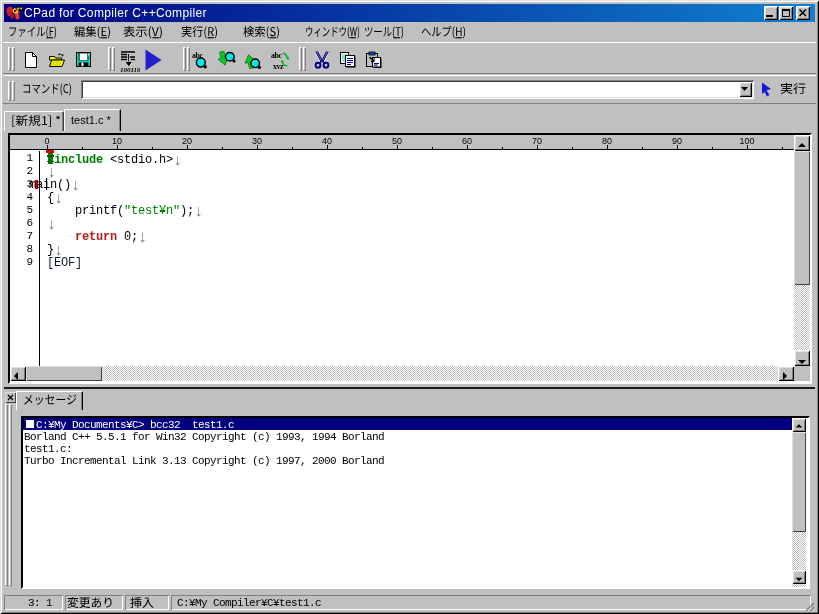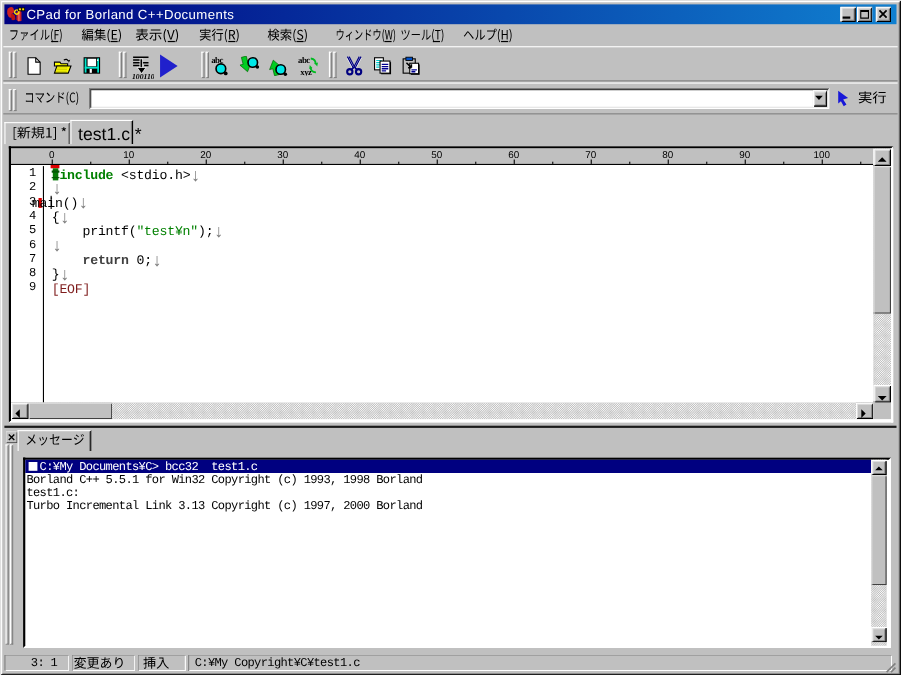--- a/index.html
+++ b/index.html
@@ -16,21 +16,21 @@
 <div class="abs" style="left:4px;top:4px;width:811px;height:18px;background:linear-gradient(to right,#000080,#1080d0)"></div>
 <svg class="abs" style="left:5px;top:4px" width="18" height="18" viewBox="0 0 18 18">
 <path d="M2 4 Q4.5 1.5 7 3 L8 6 Q8 8 6 8.5 L7 11 Q5 13 3 11.5 Q1 9 1.5 6 z" fill="#cc2222"></path>
 <path d="M5 8.5 Q7.5 8 8.5 10 L9 13.5 Q7 15 5.5 14 z" fill="#bb1111"></path>
 <path d="M10 7 L13 5.5 L14.5 7 V15 L11.5 15.5 L10 14 z" fill="#cc2222"></path>
 <path d="M12.2 5.8 V15.2" stroke="#ee7777" stroke-width="1"></path>
 <path d="M10.2 5 a2 2 0 1 0 0.1 0" fill="none" stroke="#ffdd00" stroke-width="1.3"></path>
 <rect x="11.8" y="3.2" width="2.6" height="2.6" fill="#ffdd00" stroke="#000" stroke-width="0.7"></rect>
 <rect x="14.8" y="3.2" width="2.6" height="2.6" fill="#ffdd00" stroke="#000" stroke-width="0.7"></rect>
 </svg>
-<div class="abs" style="left:24px;top:6px;color:#fff;font-size:12px;letter-spacing:0.35px">CPad for Borland C++Documents</div>
+<div class="abs" style="left:24px;top:6px;color:#fff;font-size:12px;letter-spacing:0.35px">CPad for Compiler C++Compiler</div>
 <div class="raised abs" style="left:764px;top:6px;width:14px;height:14px">
     <div class="abs" style="left:2px;top:9px;width:7px;height:2px;background:#000"></div>
   </div>
 <div class="raised abs" style="left:779px;top:6px;width:14px;height:14px">
     <div class="abs" style="left:2.5px;top:2.5px;width:8px;height:8px;border:1px solid #000;border-top-width:2px"></div>
   </div>
 <div class="raised abs" style="left:796px;top:6px;width:14px;height:14px">
     <svg width="12" height="12" style="position:absolute;left:0.5px;top:0.5px" viewBox="0 0 12 12">
       <path d="M2.5 2.5 L9 9 M9 2.5 L2.5 9" stroke="#000" stroke-width="1.6"></path>
     </svg>
@@ -170,21 +170,21 @@
 <path d="M1 0.5 L10 7 L5.5 8.5 L8.5 13 L6 14.5 L3.5 10 L1 12 z" fill="#1818d8"></path>
   </svg>
 <svg style="position:absolute;left:780px;top:83px" width="26" height="14" viewBox="0 0 26 14">
     <path d="M6.0 2.3V3.3H2.1V4.1H6.0V5.1H2.3V5.9H5.9C5.9 6.3 5.8 6.7 5.7 7.0H0.8V7.8H5.3C4.6 8.7 3.2 9.6 0.7 10.2C0.9 10.4 1.2 10.8 1.3 11.0C4.3 10.1 5.7 9.0 6.4 7.8H6.5C7.5 9.6 9.3 10.6 11.8 11.0C11.9 10.7 12.2 10.4 12.4 10.2C10.1 9.9 8.4 9.1 7.5 7.8H12.3V7.0H6.7C6.8 6.7 6.9 6.3 6.9 5.9H10.8V5.1H7.0V4.1H11.0V3.4H12.0V1.1H7.0V-0.1H6.0V1.1H1.0V3.4H2.0V1.9H11.0V3.3H7.0V2.3Z M18.7 0.6V1.5H25.1V0.6ZM16.5 -0.1C15.8 0.8 14.5 1.9 13.5 2.5C13.6 2.7 13.9 3.1 14.0 3.3C15.2 2.5 16.5 1.3 17.4 0.3ZM18.1 4.0V4.8H22.5V9.8C22.5 10.0 22.4 10.0 22.1 10.1C21.9 10.1 21.0 10.1 20.1 10.0C20.2 10.3 20.4 10.7 20.4 10.9C21.7 10.9 22.4 10.9 22.9 10.8C23.3 10.6 23.5 10.4 23.5 9.8V4.8H25.4V4.0ZM17.0 2.5C16.1 3.9 14.7 5.2 13.3 6.1C13.5 6.3 13.9 6.7 14.0 6.9C14.5 6.5 15.0 6.1 15.5 5.6V11.0H16.5V4.6C17.0 4.0 17.5 3.4 17.9 2.8Z" fill="#000"></path>
   </svg>
 <div class="abs" style="left:4px;top:111px;width:60px;height:20px;background:#c0c0c0;border-top:1px solid #fff;border-left:1px solid #fff;border-right:1px solid #404040;box-shadow:inset -1px 0 0 #808080"></div>
 <div class="abs" style="left:64px;top:109px;width:57px;height:22px;background:#c0c0c0;border-top:1px solid #fff;border-left:1px solid #fff;border-right:1px solid #000;box-shadow:inset -1px 0 0 #808080"></div>
 <svg style="position:absolute;left:11px;top:115px" width="50" height="14" viewBox="0 0 50 14">
     <path d="M1.4 12.0H3.9V11.4H2.2V1.1H3.9V0.5H1.4Z M5.9 2.2C6.1 2.7 6.3 3.4 6.3 3.9L7.2 3.7C7.1 3.2 6.9 2.5 6.6 2.0ZM9.1 2.0C9.0 2.5 8.7 3.2 8.5 3.7L9.3 3.9C9.5 3.4 9.8 2.8 10.0 2.2ZM15.6 0.1C14.8 0.4 13.3 0.8 12.0 1.1L11.3 0.9V5.1C11.3 6.8 11.2 8.9 9.5 10.4C9.8 10.5 10.1 10.8 10.2 11.0C12.0 9.3 12.3 6.9 12.3 5.1V4.8H14.2V10.9H15.1V4.8H16.5V4.0H12.3V1.8C13.7 1.6 15.3 1.2 16.4 0.7ZM7.5 -0.0V1.2H5.1V1.9H10.7V1.2H8.4V-0.0ZM4.9 3.9V4.7H7.5V5.9H4.9V6.7H7.2C6.6 7.8 5.6 8.9 4.7 9.4C4.9 9.6 5.2 9.9 5.3 10.1C6.0 9.5 6.8 8.7 7.5 7.8V10.9H8.4V7.9C8.9 8.3 9.6 8.9 9.8 9.2L10.4 8.5C10.1 8.3 8.9 7.3 8.4 7.0V6.7H10.8V5.9H8.4V4.7H10.9V3.9Z M24.0 3.1H27.7V4.3H24.0ZM24.0 5.1H27.7V6.3H24.0ZM24.0 1.2H27.7V2.4H24.0ZM19.7 0.0V1.9H17.9V2.7H19.7V4.2V4.7H17.6V5.5H19.7C19.6 7.2 19.2 9.0 17.5 10.2C17.8 10.3 18.1 10.6 18.2 10.8C19.5 9.8 20.1 8.5 20.4 7.1C21.0 7.8 21.7 8.7 22.1 9.2L22.7 8.5C22.4 8.1 21.1 6.7 20.5 6.2L20.6 5.5H22.7V4.7H20.6V4.2V2.7H22.4V1.9H20.6V0.0ZM23.1 0.4V7.1H24.2C24.0 8.6 23.4 9.7 21.5 10.3C21.6 10.4 21.9 10.7 22.0 10.9C24.2 10.2 24.8 8.9 25.1 7.1H26.2V9.6C26.2 10.5 26.4 10.7 27.3 10.7C27.4 10.7 28.1 10.7 28.3 10.7C29.1 10.7 29.3 10.3 29.4 8.7C29.1 8.6 28.8 8.5 28.6 8.4C28.5 9.8 28.5 10.0 28.2 10.0C28.1 10.0 27.5 10.0 27.4 10.0C27.1 10.0 27.1 9.9 27.1 9.6V7.1H28.6V0.4Z M30.9 10.0H36.1V9.1H34.2V1.2H33.3C32.8 1.5 32.2 1.7 31.3 1.8V2.5H33.0V9.1H30.9Z M37.3 12.0H39.9V0.5H37.3V1.1H39.0V11.4H37.3Z M46.0 4.3 47.0 3.2 48.0 4.3 48.6 4.0 47.8 2.7 49.2 2.2 48.9 1.6 47.5 1.9 47.4 0.4H46.7L46.5 1.9L45.1 1.6L44.9 2.2L46.3 2.7L45.4 4.0Z" fill="#000"></path>
   </svg>
-<div class="abs" style="left:71px;top:114px;font-size:16px">test1.c&nbsp;*</div>
+<div class="abs" style="left:71px;top:114px;font-size:11px">test1.c&nbsp;*</div>
 <div class="abs" style="left:8px;top:133px;width:804px;height:251px;border:2px solid;border-color:#000 #fff #fff #000;background:#fff"></div>
 <div class="abs" style="left:10px;top:135px;width:784px;height:15px;background:#c0c0c0;border-bottom:1px solid #000"><svg width="784" height="14" viewBox="0 0 784 14">
       <rect x="37" y="10" width="1" height="4" fill="#000"></rect>
       <rect x="72" y="12" width="1" height="2" fill="#000"></rect>
       <rect x="107" y="10" width="1" height="4" fill="#000"></rect>
       <rect x="142" y="12" width="1" height="2" fill="#000"></rect>
       <rect x="177" y="10" width="1" height="4" fill="#000"></rect>
       <rect x="212" y="12" width="1" height="2" fill="#000"></rect>
       <rect x="247" y="10" width="1" height="4" fill="#000"></rect>
       <rect x="282" y="12" width="1" height="2" fill="#000"></rect>
@@ -229,23 +229,23 @@
     <div style="position:absolute;top:243px;left:0;width:33px;text-align:right;">8</div>
     <div style="position:absolute;top:256px;left:0;width:33px;text-align:right;">9</div>
   </div>
 <div class="abs mono" style="left:0;top:0;font-size:12px;letter-spacing:-0.2px;color:#000">
     <div style="position:absolute;left:47px;top:152px;white-space:pre"><b style="color:#008000"><span style="display:inline-block;width:7px;height:11px;position:relative;top:1px"><span style="position:absolute;left:1px;top:0;width:4.5px;height:11px;background:#067806"></span><span style="position:absolute;left:0;top:2px;width:7px;height:1.5px;background:#045504"></span><span style="position:absolute;left:0;top:7.5px;width:7px;height:1.5px;background:#045504"></span></span>include</b> &lt;stdio.h&gt;<span style="color:#808080;font-size:16px;line-height:13px;vertical-align:-1.5px">↓</span></div>
     <div style="position:absolute;left:47px;top:165px;white-space:pre"><span style="color:#808080;font-size:16px;line-height:13px;vertical-align:-1.5px">↓</span></div>
     <div style="position:absolute;left:29px;top:178px;white-space:pre">main()<span style="color:#808080;font-size:16px;line-height:13px;vertical-align:-1.5px">↓</span></div>
     <div style="position:absolute;left:47px;top:191px;white-space:pre">{<span style="color:#808080;font-size:16px;line-height:13px;vertical-align:-1.5px">↓</span></div>
     <div style="position:absolute;left:47px;top:204px;white-space:pre">    printf(<span style="color:#008000">"test¥n"</span>);<span style="color:#808080;font-size:16px;line-height:13px;vertical-align:-1.5px">↓</span></div>
     <div style="position:absolute;left:47px;top:217px;white-space:pre"><span style="color:#808080;font-size:16px;line-height:13px;vertical-align:-1.5px">↓</span></div>
-    <div style="position:absolute;left:47px;top:230px;white-space:pre">    <b style="color:#404040">return</b> 0;<span style="color:#808080;font-size:16px;line-height:13px;vertical-align:-1.5px">↓</span></div>
+    <div style="position:absolute;left:47px;top:230px;white-space:pre">    <b style="color:#b91c1c">return</b> 0;<span style="color:#808080;font-size:16px;line-height:13px;vertical-align:-1.5px">↓</span></div>
     <div style="position:absolute;left:47px;top:243px;white-space:pre">}<span style="color:#808080;font-size:16px;line-height:13px;vertical-align:-1.5px">↓</span></div>
-    <div style="position:absolute;left:47px;top:256px;white-space:pre"><span style="color:#7f1d1d">[EOF]</span></div>
+    <div style="position:absolute;left:47px;top:256px;white-space:pre"><span style="color:#0f172a">[EOF]</span></div>
   </div>
 <div class="checker abs" style="left:794px;top:135px;width:16px;height:231px"></div>
 <div class="raised" style="position:absolute;left:794px;top:135px;width:16px;height:16px">
     <svg width="14" height="14" viewBox="1 -4 14 14" style="position:absolute;left:1px;top:1px">
       <polygon points="4,7 8,3 12,7" fill="#000"></polygon>
     </svg>
   </div>
 <div class="raisedthin abs" style="left:794px;top:151px;width:16px;height:134px"></div>
 <div class="raised" style="position:absolute;left:794px;top:350px;width:16px;height:16px">
     <svg width="14" height="14" viewBox="1 -4 14 14" style="position:absolute;left:1px;top:1px">
@@ -274,21 +274,21 @@
     </svg>
   </div>
 <div class="abs" style="left:16px;top:391px;width:67px;height:19px;background:#c0c0c0;border-top:1px solid #fff;border-left:1px solid #fff;border-right:1px solid #000;box-shadow:inset -1px 0 0 #808080"></div>
 <svg style="position:absolute;left:23px;top:394px" width="54" height="14" viewBox="0 0 54 14">
     <path d="M3.0 2.7 2.5 3.4C3.5 4.1 4.7 5.1 5.5 5.8C4.4 7.3 3.1 8.6 1.2 9.6L2.0 10.4C3.9 9.3 5.2 7.9 6.2 6.5C7.1 7.4 8.0 8.2 8.8 9.3L9.4 8.4C8.7 7.5 7.7 6.6 6.8 5.7C7.5 4.5 8.0 3.2 8.4 2.1C8.5 1.9 8.6 1.5 8.7 1.3L7.8 0.9C7.7 1.1 7.6 1.5 7.5 1.8C7.2 2.8 6.8 3.9 6.1 5.0C5.2 4.3 4.0 3.3 3.0 2.7Z M16.0 3.1 15.2 3.4C15.4 3.9 16.0 5.5 16.1 6.0L16.9 5.7C16.7 5.2 16.2 3.6 16.0 3.1ZM19.9 3.8 19.0 3.4C18.8 5.0 18.3 6.5 17.5 7.5C16.6 8.8 15.2 9.7 14.0 10.1L14.7 10.9C15.9 10.4 17.2 9.5 18.2 8.0C19.0 7.0 19.5 5.7 19.8 4.4C19.8 4.2 19.9 4.0 19.9 3.8ZM13.5 3.7 12.7 4.0C12.9 4.5 13.5 6.1 13.7 6.7L14.5 6.4C14.3 5.8 13.7 4.2 13.5 3.7Z M31.2 3.1 30.5 2.5C30.4 2.6 30.2 2.7 30.0 2.8C29.5 2.9 27.6 3.3 25.8 3.7V1.8C25.8 1.5 25.8 1.1 25.9 0.7H24.8C24.9 1.1 24.9 1.5 24.9 1.8V3.9C23.8 4.1 22.7 4.3 22.2 4.4L22.4 5.4L24.9 4.8V8.5C24.9 9.6 25.3 10.2 27.3 10.2C28.6 10.2 29.7 10.1 30.7 10.0L30.7 8.9C29.6 9.2 28.6 9.3 27.3 9.3C26.0 9.3 25.8 9.0 25.8 8.2V4.6L29.9 3.7C29.5 4.4 28.7 5.8 27.9 6.6L28.7 7.1C29.6 6.1 30.4 4.6 30.9 3.6C31.0 3.4 31.1 3.2 31.2 3.1Z M33.5 4.8V6.0C33.8 5.9 34.4 5.9 35.0 5.9C35.8 5.9 40.1 5.9 40.9 5.9C41.4 5.9 41.9 6.0 42.1 6.0V4.8C41.9 4.8 41.5 4.9 40.9 4.9C40.1 4.9 35.8 4.9 35.0 4.9C34.4 4.9 33.8 4.8 33.5 4.8Z M50.9 1.0 50.3 1.3C50.7 1.9 51.1 2.6 51.3 3.2L51.9 2.9C51.7 2.3 51.2 1.5 50.9 1.0ZM52.3 0.5 51.7 0.8C52.1 1.3 52.5 2.0 52.8 2.6L53.4 2.3C53.1 1.8 52.6 0.9 52.3 0.5ZM46.3 0.9 45.8 1.7C46.5 2.1 47.6 2.9 48.2 3.4L48.7 2.6C48.2 2.2 47.0 1.3 46.3 0.9ZM44.7 9.4 45.2 10.4C46.2 10.2 47.7 9.6 48.8 8.9C50.5 7.8 52.0 6.3 52.9 4.6L52.4 3.7C51.5 5.3 50.1 6.9 48.3 8.1C47.2 8.7 45.9 9.2 44.7 9.4ZM44.7 3.6 44.2 4.4C44.9 4.8 46.0 5.6 46.6 6.0L47.1 5.2C46.6 4.8 45.3 4.0 44.7 3.6Z" fill="#000"></path>
   </svg>
 <div class="abs" style="left:21px;top:416px;width:789px;height:173px;border:2px solid;border-color:#000 #fff #fff #000;background:#fff"></div>
 <div class="abs" style="left:23px;top:418px;width:769px;height:12px;background:#000080"></div>
 <div class="abs" style="left:26px;top:420px;width:8px;height:8px;background:#fff"></div>
 <div class="abs mono" style="left:36px;top:419px;font-size:11px;letter-spacing:-0.6px;color:#fff;white-space:pre">C:¥My Documents¥C&gt; bcc32  test1.c</div>
-<div class="abs mono" style="left:24px;top:431px;font-size:11px;letter-spacing:-0.6px;color:#000;white-space:pre">Borland C++ 5.5.1 for Win32 Copyright (c) 1993, 1998 Borland</div>
+<div class="abs mono" style="left:24px;top:431px;font-size:11px;letter-spacing:-0.6px;color:#000;white-space:pre">Borland C++ 5.5.1 for Win32 Copyright (c) 1993, 1994 Borland</div>
 <div class="abs mono" style="left:24px;top:443px;font-size:11px;letter-spacing:-0.6px;color:#000;white-space:pre">test1.c:</div>
 <div class="abs mono" style="left:24px;top:455px;font-size:11px;letter-spacing:-0.6px;color:#000;white-space:pre">Turbo Incremental Link 3.13 Copyright (c) 1997, 2000 Borland</div>
 <div class="checker abs" style="left:792px;top:418px;width:14px;height:169px"></div>
 <div class="raised" style="position:absolute;left:792px;top:418px;width:14px;height:14px">
     <svg width="12" height="12" viewBox="1 -2 14 12" style="position:absolute;left:1px;top:1px">
       <polygon points="4,7 8,3 12,7" fill="#000"></polygon>
     </svg>
   </div>
 <div class="raisedthin abs" style="left:792px;top:432px;width:14px;height:100px"></div>
 <div class="raised" style="position:absolute;left:792px;top:570px;width:14px;height:14px">
@@ -300,17 +300,17 @@
 <div class="statpan abs" style="left:65px;top:595px;width:58px;height:15px"></div>
 <div class="statpan abs" style="left:125px;top:595px;width:44px;height:15px"></div>
 <div class="statpan abs" style="left:171px;top:595px;width:640px;height:15px"></div>
 <div class="abs mono" style="left:28px;top:597px;font-size:11px;letter-spacing:-0.6px" ;white-space:pre="">3:  1</div>
 <svg style="position:absolute;left:67px;top:597px" width="47" height="14" viewBox="0 0 47 14">
     <path d="M8.5 2.9C9.2 3.7 10.1 4.7 10.5 5.3L11.3 4.9C10.8 4.2 9.9 3.2 9.2 2.5ZM2.5 2.6C2.2 3.3 1.4 4.2 0.5 4.7C0.7 4.8 1.0 5.1 1.2 5.2C2.0 4.7 2.9 3.7 3.4 2.8ZM5.4 -0.1V1.1H0.7V2.0H4.5V2.0C4.5 3.0 4.4 4.4 2.7 5.4C2.9 5.5 3.2 5.8 3.3 6.0C5.2 4.9 5.4 3.3 5.4 2.0V2.0H7.0V4.6C7.0 4.7 7.0 4.8 6.8 4.8C6.7 4.8 6.1 4.8 5.6 4.8C5.7 5.0 5.8 5.3 5.8 5.6C6.6 5.6 7.1 5.6 7.4 5.4C7.8 5.3 7.8 5.1 7.8 4.6V2.0H11.0V1.1H6.3V-0.1ZM4.6 5.3C3.9 6.3 2.6 7.3 0.8 8.1C1.0 8.2 1.3 8.5 1.4 8.7C2.2 8.4 2.9 8.0 3.5 7.6C3.9 8.2 4.4 8.7 5.1 9.1C3.7 9.7 2.2 10.0 0.5 10.2C0.7 10.4 0.9 10.8 1.0 11.0C2.7 10.7 4.4 10.3 5.9 9.6C7.2 10.3 8.9 10.8 10.8 11.0C10.9 10.7 11.1 10.4 11.3 10.1C9.6 10.0 8.1 9.7 6.8 9.1C7.9 8.5 8.8 7.7 9.3 6.6L8.8 6.2L8.6 6.3H4.9C5.2 6.0 5.4 5.8 5.5 5.5ZM4.1 7.1 4.2 7.0H8.0C7.5 7.7 6.8 8.2 5.9 8.7C5.2 8.2 4.5 7.7 4.1 7.1Z M14.7 7.1 14.0 7.5C14.4 8.2 14.9 8.7 15.4 9.1C14.7 9.6 13.7 9.9 12.3 10.2C12.5 10.4 12.7 10.8 12.8 11.0C14.4 10.6 15.5 10.2 16.2 9.7C17.9 10.5 20.0 10.8 22.8 10.9C22.8 10.6 23.0 10.2 23.1 10.0C20.5 10.0 18.5 9.8 17.0 9.1C17.6 8.5 17.9 7.8 18.0 7.0H22.0V2.4H18.2V1.4H22.7V0.6H12.5V1.4H17.2V2.4H13.6V7.0H17.1C17.0 7.6 16.7 8.2 16.1 8.6C15.6 8.2 15.1 7.8 14.7 7.1ZM14.4 5.1H17.2V5.5C17.2 5.8 17.2 6.1 17.2 6.3H14.4ZM18.1 6.3C18.1 6.1 18.2 5.8 18.2 5.6V5.1H21.1V6.3ZM14.4 3.1H17.2V4.3H14.4ZM18.2 3.1H21.1V4.3H18.2Z M30.7 4.7C30.2 6.1 29.5 7.0 28.7 7.8C28.6 7.1 28.5 6.4 28.5 5.6L28.5 5.1C29.1 4.9 29.7 4.7 30.5 4.7ZM32.0 3.4 31.1 3.1C31.1 3.4 31.0 3.7 31.0 3.8L30.9 4.0L30.5 4.0C29.9 4.0 29.2 4.1 28.5 4.3C28.6 3.7 28.6 3.2 28.7 2.8C30.1 2.7 31.7 2.5 32.9 2.3L32.9 1.4C31.7 1.7 30.3 1.9 28.8 1.9L28.9 1.0C28.9 0.9 29.0 0.7 29.0 0.5L28.1 0.5C28.1 0.6 28.0 0.8 28.0 1.0L27.9 2.0L27.1 2.0C26.6 2.0 25.6 1.9 25.2 1.8L25.2 2.7C25.7 2.8 26.6 2.8 27.1 2.8L27.8 2.8C27.8 3.4 27.7 4.0 27.7 4.6C26.1 5.3 24.8 6.9 24.8 8.5C24.8 9.5 25.4 10.0 26.2 10.0C26.8 10.0 27.5 9.7 28.2 9.3L28.4 10.0L29.2 9.7C29.1 9.4 29.0 9.1 28.9 8.7C29.9 7.9 30.9 6.5 31.5 4.8C32.6 5.2 33.2 6.0 33.2 6.9C33.2 8.5 31.9 9.6 29.8 9.8L30.3 10.6C33.0 10.2 34.1 8.7 34.1 6.9C34.1 5.6 33.3 4.5 31.8 4.1L31.8 4.1C31.9 3.9 32.0 3.6 32.0 3.4ZM27.7 5.5V5.7C27.7 6.6 27.8 7.6 28.0 8.4C27.4 8.8 26.8 9.0 26.3 9.0C25.9 9.0 25.7 8.8 25.7 8.3C25.7 7.3 26.5 6.1 27.7 5.5Z M39.2 0.5 38.2 0.5C38.2 0.8 38.2 1.2 38.1 1.5C38.0 2.5 37.7 4.3 37.7 5.4C37.7 6.2 37.8 6.9 37.9 7.3L38.8 7.2C38.7 6.6 38.7 6.2 38.8 5.8C38.9 4.2 40.3 2.0 41.7 2.0C43.0 2.0 43.6 3.4 43.6 5.3C43.6 8.3 41.6 9.4 39.0 9.7L39.6 10.6C42.5 10.1 44.6 8.6 44.6 5.3C44.6 2.7 43.4 1.1 41.9 1.1C40.4 1.1 39.2 2.6 38.7 3.9C38.8 3.0 39.0 1.4 39.2 0.5Z" fill="#000"></path>
   </svg>
 <svg style="position:absolute;left:130px;top:597px" width="24" height="14" viewBox="0 0 24 14">
     <path d="M4.7 4.0V9.1H5.5V8.6H7.4V11.0H8.3V8.6H10.2V9.0H11.1V4.0H8.3V3.1H11.4V2.3H8.3V1.2C9.3 1.1 10.2 1.0 10.9 0.8L10.4 0.1C9.0 0.4 6.6 0.6 4.5 0.7C4.6 0.9 4.7 1.2 4.7 1.4C5.6 1.4 6.5 1.3 7.4 1.3V2.3H4.3V3.1H7.4V4.0ZM5.5 6.7H7.4V7.9H5.5ZM5.5 5.9V4.8H7.4V5.9ZM10.2 6.7V7.9H8.3V6.7ZM10.2 5.9H8.3V4.8H10.2ZM2.2 -0.1V2.3H0.5V3.2H2.2V5.8L0.3 6.3L0.5 7.2L2.2 6.7V9.9C2.2 10.0 2.1 10.1 1.9 10.1C1.8 10.1 1.3 10.1 0.7 10.1C0.9 10.3 1.0 10.7 1.0 10.9C1.8 11.0 2.3 10.9 2.6 10.8C2.9 10.6 3.0 10.4 3.0 9.9V6.4L4.3 6.0L4.2 5.2L3.0 5.5V3.2H4.2V2.3H3.0V-0.1Z M17.3 3.0C16.6 6.4 15.1 8.8 12.4 10.2C12.7 10.4 13.1 10.8 13.2 10.9C15.6 9.5 17.2 7.3 18.1 4.2C18.6 6.5 19.9 9.1 22.9 10.9C23.0 10.7 23.4 10.3 23.6 10.2C18.9 7.3 18.6 2.8 18.6 0.7H14.7V1.6H17.7C17.7 2.0 17.8 2.5 17.9 3.1Z" fill="#000"></path>
   </svg>
-<div class="abs mono" style="left:177px;top:597px;font-size:11px;letter-spacing:-0.6px;white-space:pre">C:¥My Copyright¥C¥test1.c</div>
+<div class="abs mono" style="left:177px;top:597px;font-size:11px;letter-spacing:-0.6px;white-space:pre">C:¥My Compiler¥C¥test1.c</div>
 <svg class="abs" style="left:802px;top:599px;z-index:60" width="13" height="13" viewBox="0 0 13 13">
     <path d="M12 12 L12 12" stroke="#808080" stroke-width="1.5"></path>
     <path d="M8 12 L12 8" stroke="#808080" stroke-width="1.5"></path>
     <path d="M4 12 L12 4" stroke="#808080" stroke-width="1.5"></path>
   </svg>
 </body></html>

